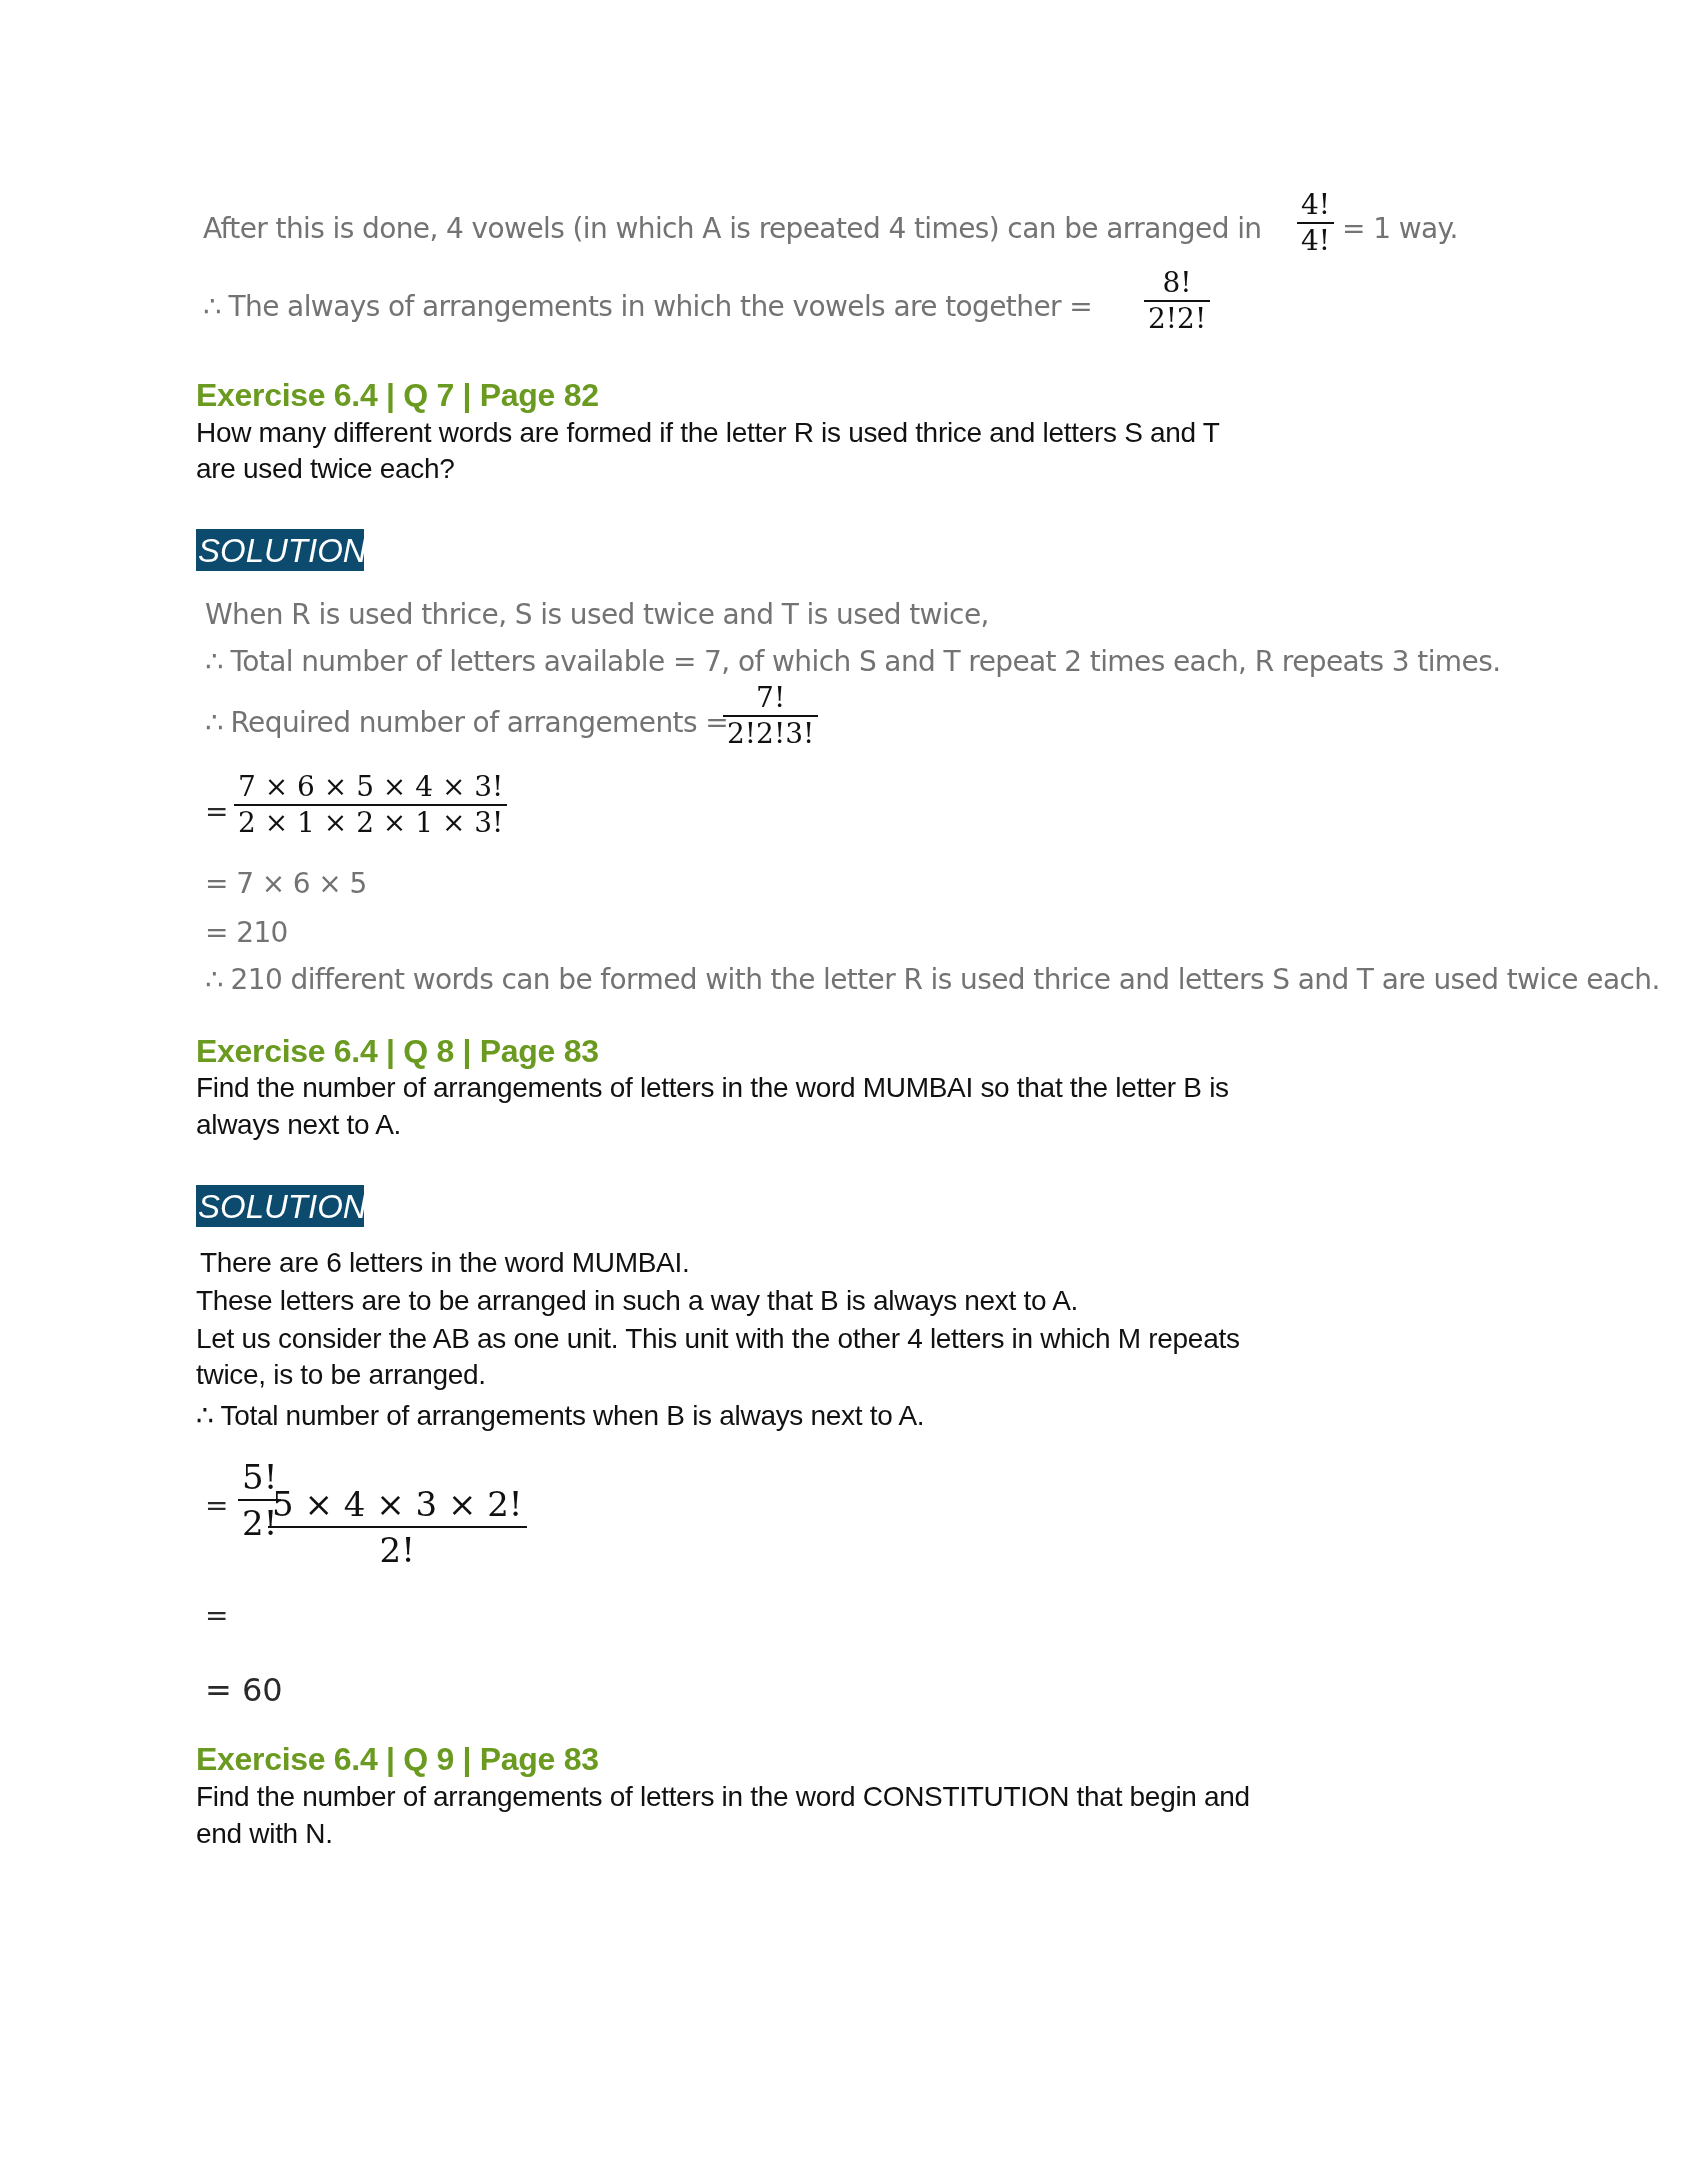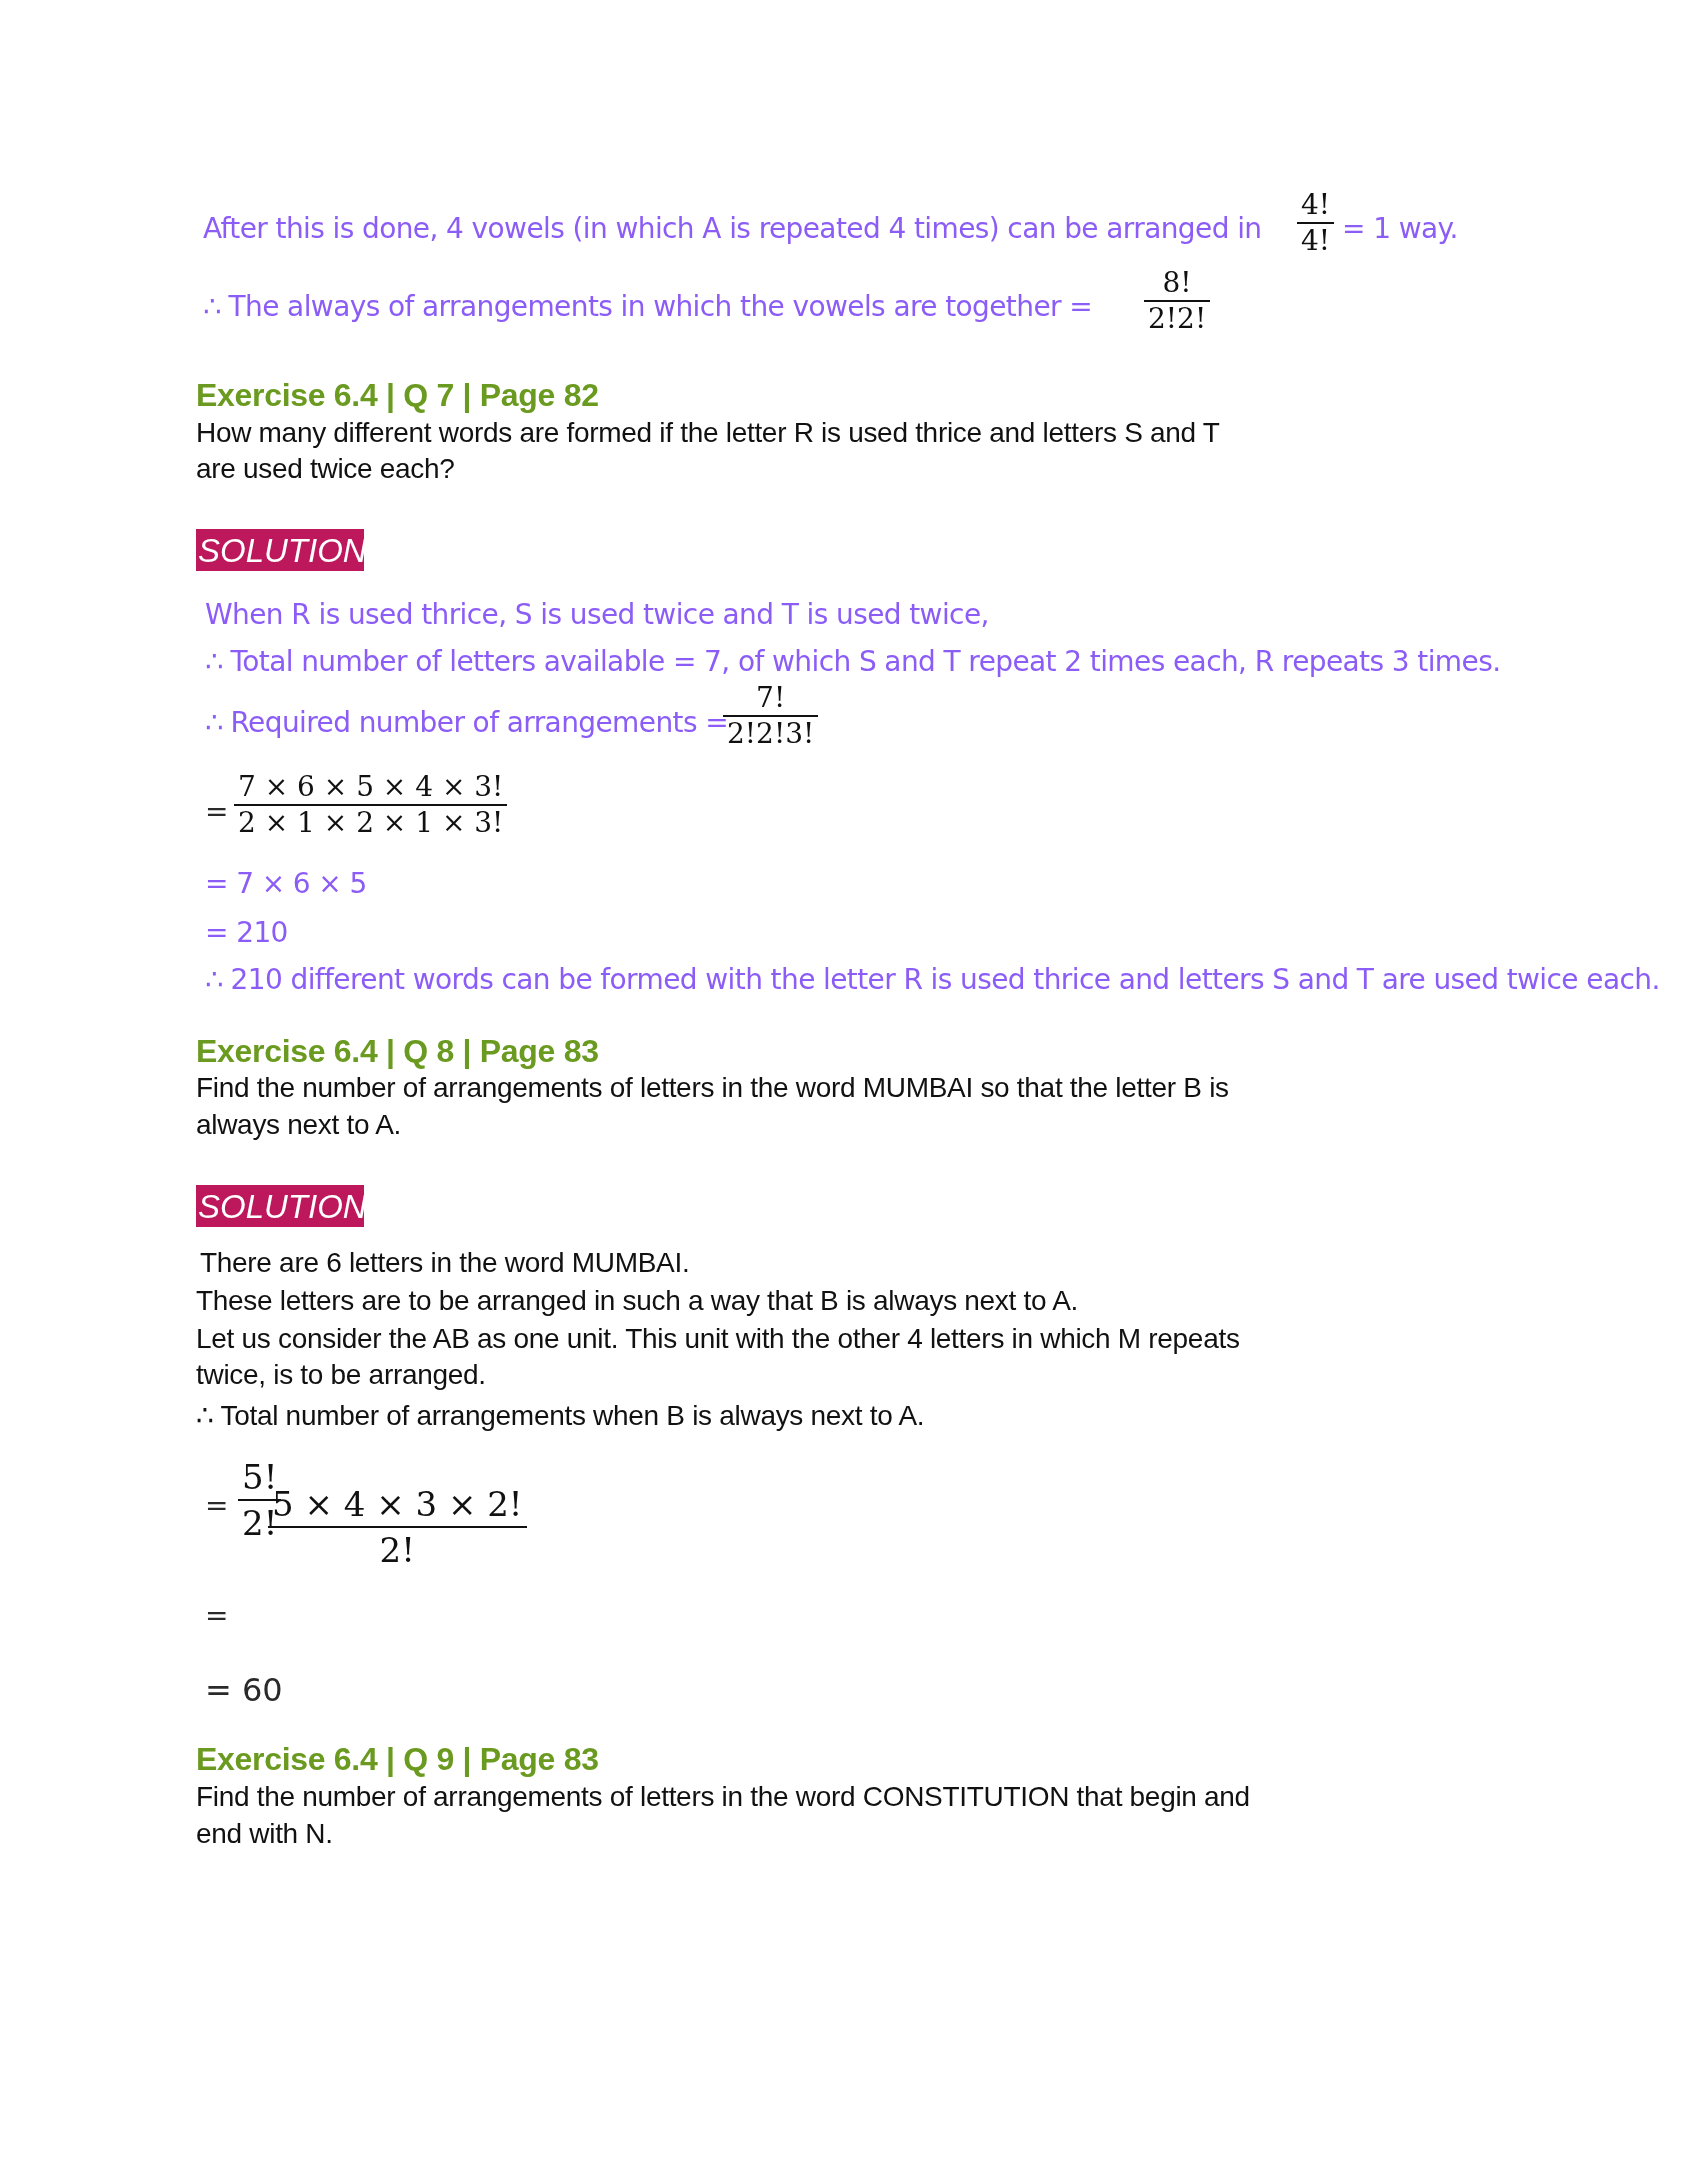--- a/index.html
+++ b/index.html
@@ -1,21 +1,21 @@
 <!DOCTYPE html>
 <html><head>
 <meta charset="utf-8">
 <style>
   html, body { margin: 0; padding: 0; background: #ffffff; }
   body { width: 1683px; height: 2178px; position: relative; overflow: hidden; color: #111; }
   .abs { position: absolute; white-space: nowrap; }
-  .img-text { font-family: "DejaVu Sans", sans-serif; font-size: 28px; color: #8b5cf6; letter-spacing: -0.6px; }
+  .img-text { font-family: "DejaVu Sans", sans-serif; font-size: 28px; color: #737373; letter-spacing: -0.6px; }
   .q-text { font-family: "Liberation Sans", sans-serif; font-size: 28px; color: #111; letter-spacing: -0.3px; }
   .heading { font-family: "Liberation Sans", sans-serif; font-size: 32px; font-weight: bold; color: #6a9a1f; letter-spacing: -0.3px; }
-  .badge { background: #be185d; color: #ffffff; font-family: "Liberation Sans", sans-serif; font-style: italic; font-size: 33px; padding: 2px 2px 0 2px; height: 40px; line-height: 40px; width: 164px; overflow: hidden; }
+  .badge { background: #0c4a6e; color: #ffffff; font-family: "Liberation Sans", sans-serif; font-style: italic; font-size: 33px; padding: 2px 2px 0 2px; height: 40px; line-height: 40px; width: 164px; overflow: hidden; }
   .frac { position: absolute; display: inline-flex; flex-direction: column; align-items: center; }
   .frac .num, .frac .den { font-family: "DejaVu Serif", serif; font-size: 28px; line-height: 34px; padding: 0 4px; white-space: nowrap; }
   .frac .bar { height: 2px; background: #111; align-self: stretch; }
   .big .num, .big .den { font-size: 34px; line-height: 44px; }
   .eq { font-family: "DejaVu Sans", sans-serif; font-size: 28px; color: #2a2a2a; }
 </style>
 </head>
 <body>
 
 <div class="abs img-text" style="left:203px; top:212px;">After this is done, 4 vowels (in which A is repeated 4 times) can be arranged in</div>

